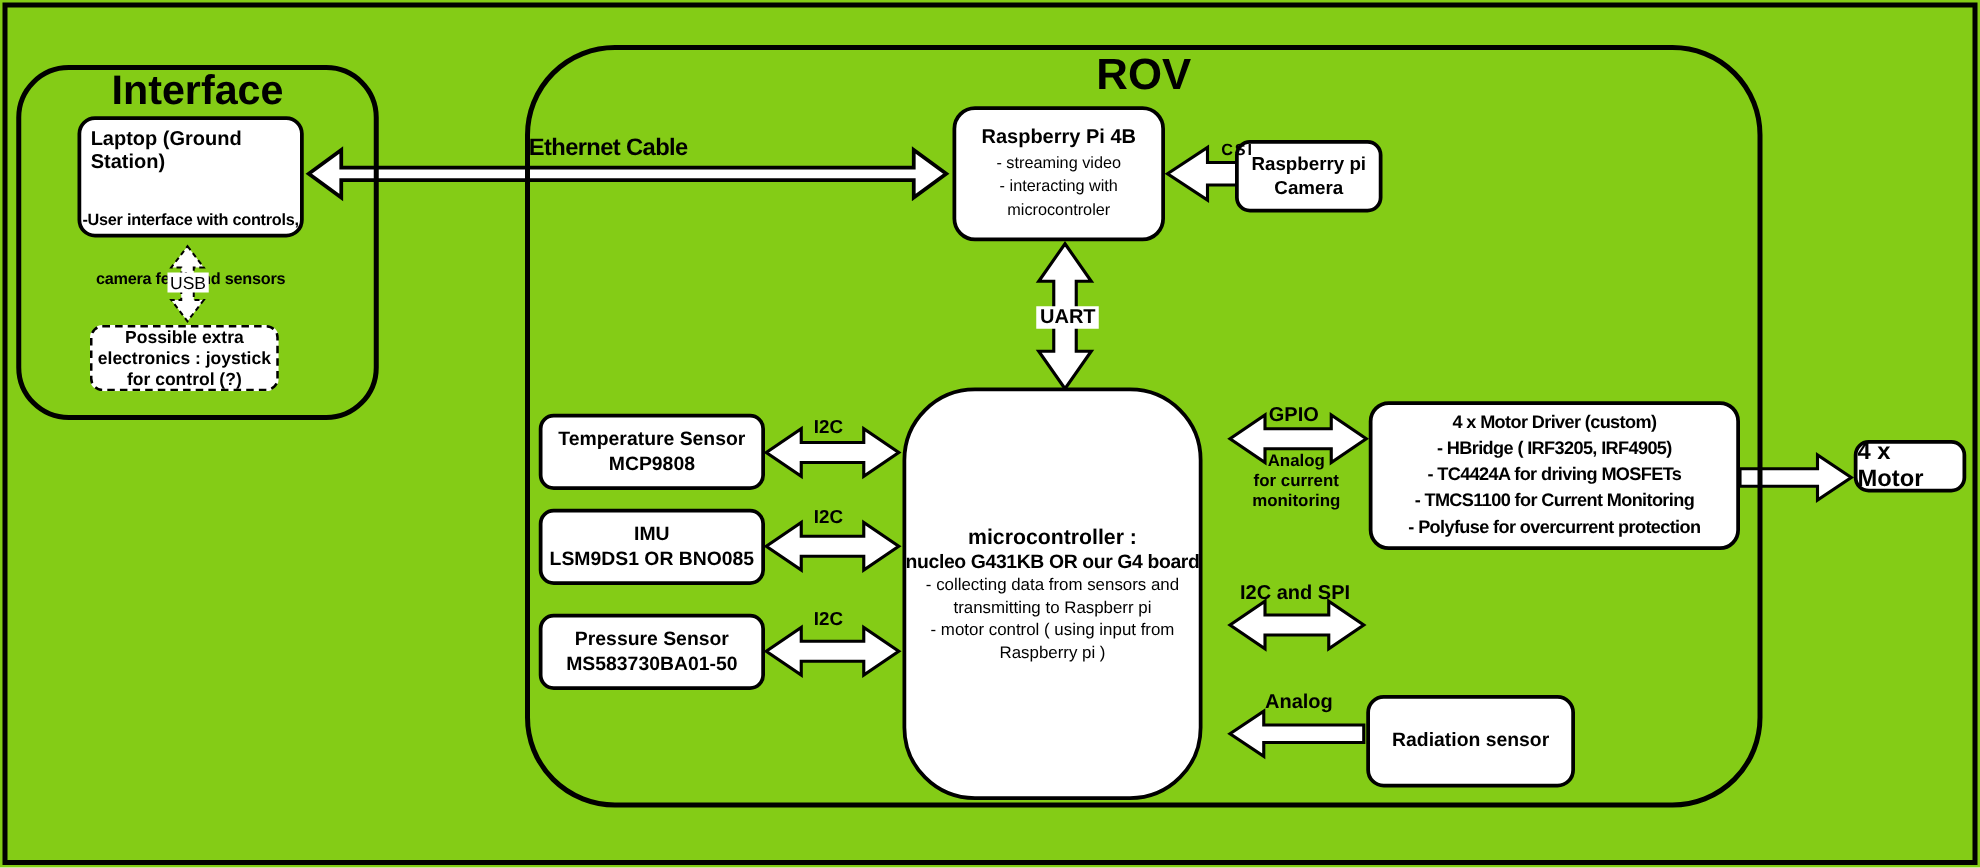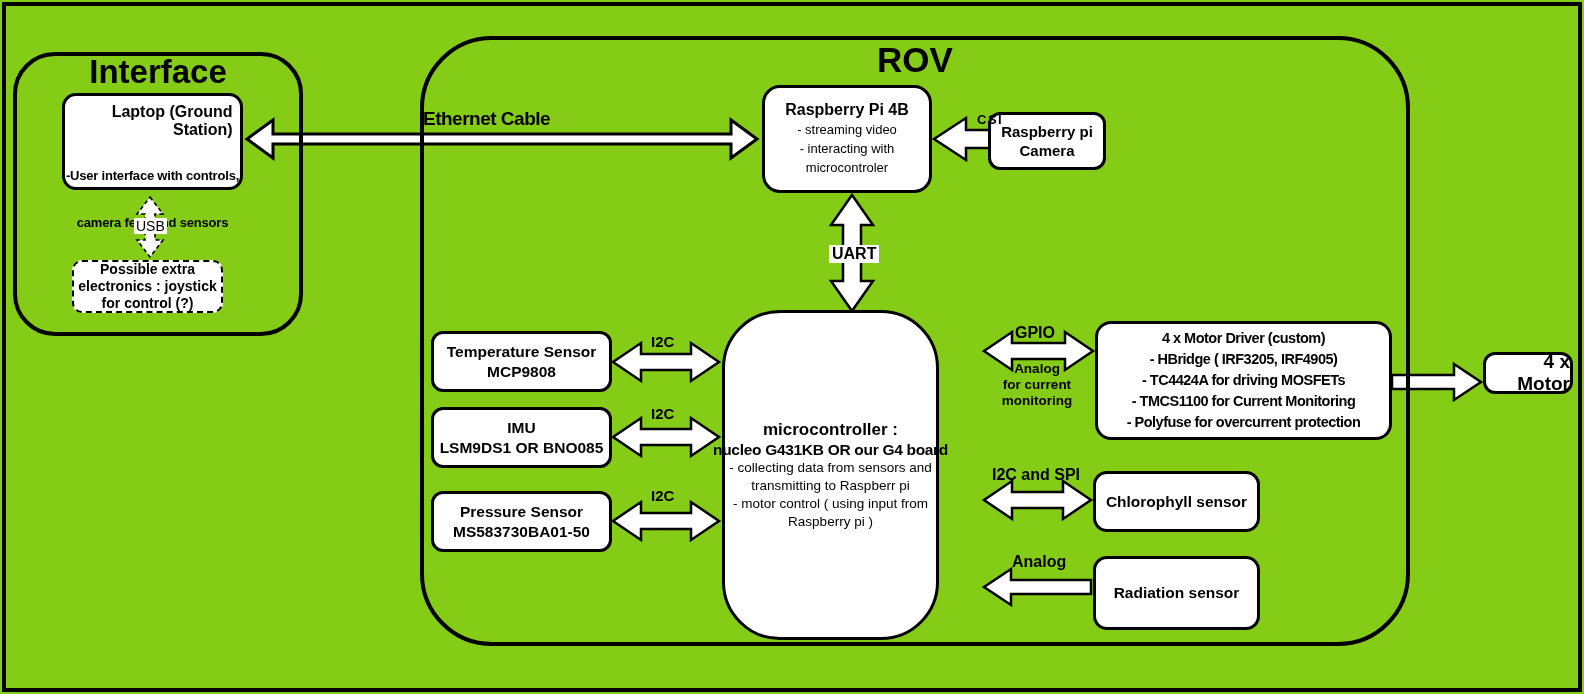--- a/index.html
+++ b/index.html
@@ -12,31 +12,31 @@
   svg.arrows path{fill:#ffffff;stroke:#000000;stroke-linejoin:miter;}
   .group{position:absolute;border:4px solid #000;background:transparent;box-sizing:border-box;z-index:2;}
   .interface-group{left:13px;top:52px;width:290px;height:284px;border-radius:42px;}
   .rov-group{left:420px;top:36px;width:990px;height:610px;border-radius:72px;}
   .big-title{position:absolute;z-index:3;font-weight:bold;text-align:center;white-space:nowrap;}
   .interface-title{left:13px;top:53px;width:290px;font-size:33px;}
   .rov-title{left:420px;top:40px;width:990px;font-size:35px;}
   .box{
     position:absolute;background:#ffffff;border:3px solid #000;box-sizing:border-box;z-index:3;
     display:flex;flex-direction:column;align-items:center;justify-content:center;
-    text-align:right;font-weight:bold;
+    text-align:left;font-weight:bold;
   }
   .laptop-box{left:62px;top:93px;width:181px;height:97px;border-radius:14px;justify-content:flex-start;padding-top:7px;}
   .laptop-box .title{font-size:16px;line-height:18px;width:160px;}
   .laptop-box .desc{font-weight:bold;font-size:13px;line-height:21px;letter-spacing:-0.2px;white-space:nowrap;margin-top:26px;}
   .possible-box{left:72px;top:260px;width:151px;height:53px;border:2px dashed #000;border-radius:10px;font-size:14px;line-height:17px;}
   .pi-box{left:762px;top:85px;width:170px;height:108px;border-radius:18px;justify-content:flex-start;padding-top:12px;}
   .pi-box .title{font-size:16px;line-height:20px;}
   .pi-box .desc{font-weight:normal;font-size:13px;line-height:19px;white-space:nowrap;}
   .camera-box{left:988px;top:112px;width:118px;height:58px;border-radius:12px;font-size:15px;line-height:19px;}
-  .micro-box{left:722px;top:310px;width:217px;height:330px;border-radius:58px;}
+  .micro-box{left:722px;top:310px;width:240px;height:330px;border-radius:58px;}
   .micro-box .t1{font-size:17px;line-height:21px;}
   .micro-box .t2{font-size:15.5px;line-height:19px;letter-spacing:-0.3px;white-space:nowrap;}
   .micro-box .desc{font-weight:normal;font-size:13.5px;line-height:18px;white-space:nowrap;}
   .sensor-box{left:431px;width:181px;height:61px;border-radius:12px;font-size:15.5px;line-height:20px;}
   .temp-box{top:331px;}
   .imu-box{top:407px;}
   .pressure-box{top:491px;}
   .driver-box{left:1095px;top:321px;width:297px;height:119px;border-radius:16px;font-size:14.5px;line-height:21px;letter-spacing:-0.5px;white-space:nowrap;}
   .motor-box{left:1483px;top:352px;width:90px;height:42px;border-radius:12px;font-size:19px;}
   .chloro-box{left:1093px;top:471px;width:167px;height:61px;border-radius:14px;font-size:15.5px;}
@@ -154,22 +154,19 @@
     <div>- TC4424A for driving MOSFETs</div>
     <div>- TMCS1100 for Current Monitoring</div>
     <div>- Polyfuse for overcurrent protection</div>
   </div>
 
   <div class="box motor-box">
     <div>4 x Motor</div>
   </div>
 
   <div class="label i2cspi-label">I2C and SPI</div>
-  <div class="box chloro-box">
-    <div>Chlorophyll sensor</div>
-  </div>
 
   <div class="label analog-rad-label">Analog</div>
   <div class="box radiation-box">
     <div>Radiation sensor</div>
   </div>
 
 </div>
 
 </body></html>

